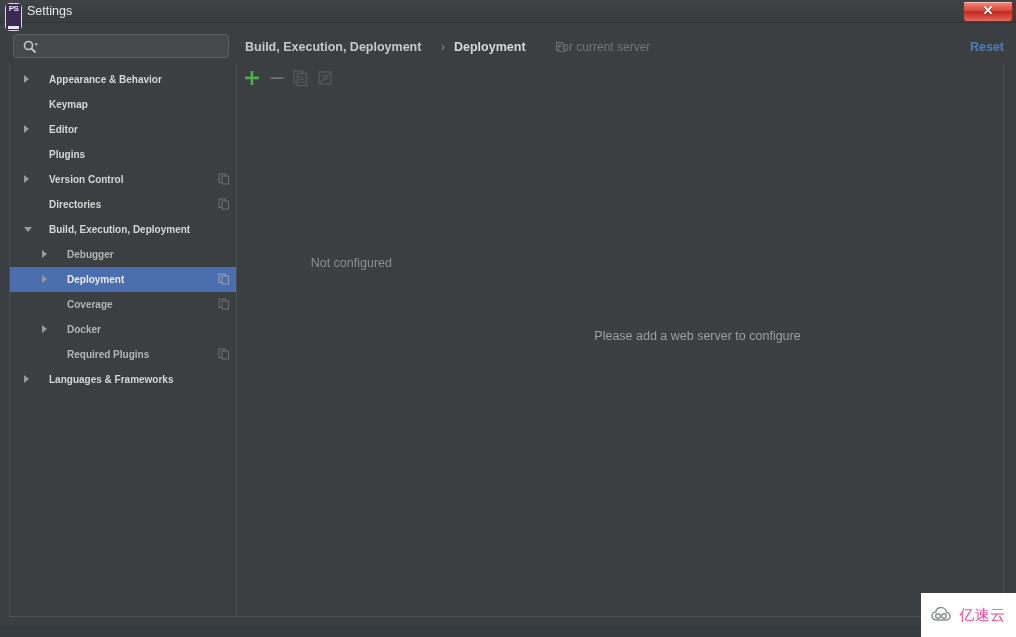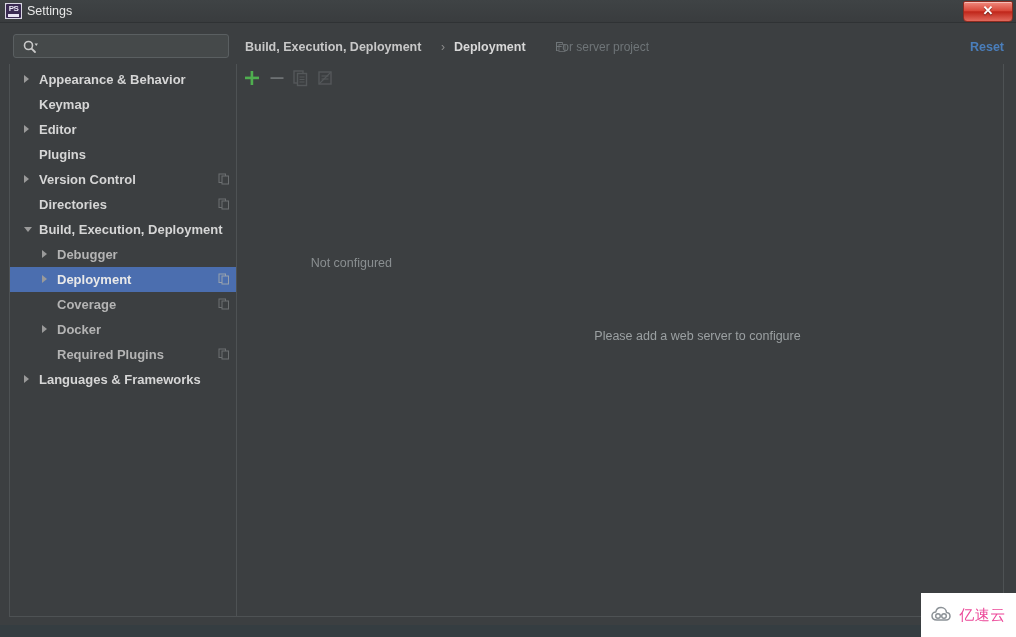--- a/index.html
+++ b/index.html
@@ -70,23 +70,23 @@
   #titlebar {
     position: absolute;
     left: 0; top: 0;
     width: 1016px; height: 22px;
     background: linear-gradient(180deg, #3f4345 0%, #393c3e 100%);
     border-bottom: 1px solid #2f3234;
   }
   #app-icon {
     position: absolute;
     left: 5px; top: 3px;
-    width: 17px; height: 16px;
+    width: 17px; height: 28px;
     background: #d9d6e3;
-    border-radius: 0;
+    border-radius: 5px;
     box-sizing: border-box;
     padding: 1px;
   }
   #app-icon .inner {
     width: 100%; height: 100%;
     background: #3a2a52;
     border-radius: 1px;
     position: relative;
   }
   #app-icon .ps {
@@ -196,24 +196,25 @@
   }
   .tree-arrow.down {
     border-left: 4px solid transparent;
     border-right: 4px solid transparent;
     border-top: 5px solid #9a9a9a;
     top: 10px;
   }
   .tree-label {
     position: absolute;
     top: 4px;
-    font-size: 13px;
+    font-size: 10px;
     line-height: 17px;
     font-family: "Liberation Sans", sans-serif;
     white-space: nowrap;
+    margin-left: 10px;
   }
   .tree-row.level0 .tree-label {
     color: #d6d6d6;
     font-weight: bold;
   }
   .tree-row.level1 .tree-label {
     color: #b4b4b4;
     font-weight: bold;
   }
   .tree-row.selected .tree-label {
@@ -469,21 +470,21 @@
     </div>
 
   <div id="breadcrumb-bar">
     <div id="crumb-parent">Build, Execution, Deployment</div>
     <div id="crumb-sep">›</div>
     <div id="crumb-current">Deployment</div>
     <svg id="scope-note-icon" viewBox="0 0 12 12">
       <rect x="1.5" y="1.5" width="6" height="8" fill="none" stroke="#8d9295" stroke-width="1"></rect>
       <rect x="4" y="3.5" width="6" height="7" fill="#3c3f41" stroke="#8d9295" stroke-width="1"></rect>
     </svg>
-    <div id="scope-note">For server project</div>
+    <div id="scope-note">For current server</div>
     <div id="reset-link">Reset</div>
   </div>
 
   <div id="list-panel">
     <div id="list-toolbar">
       <div class="tb-btn" id="tb-add">
         <svg viewBox="0 0 20 20">
           <rect x="8.6" y="3" width="2.6" height="14" fill="#4fae4f"></rect>
           <rect x="3" y="8.6" width="14" height="2.6" fill="#4fae4f"></rect>
         </svg>

